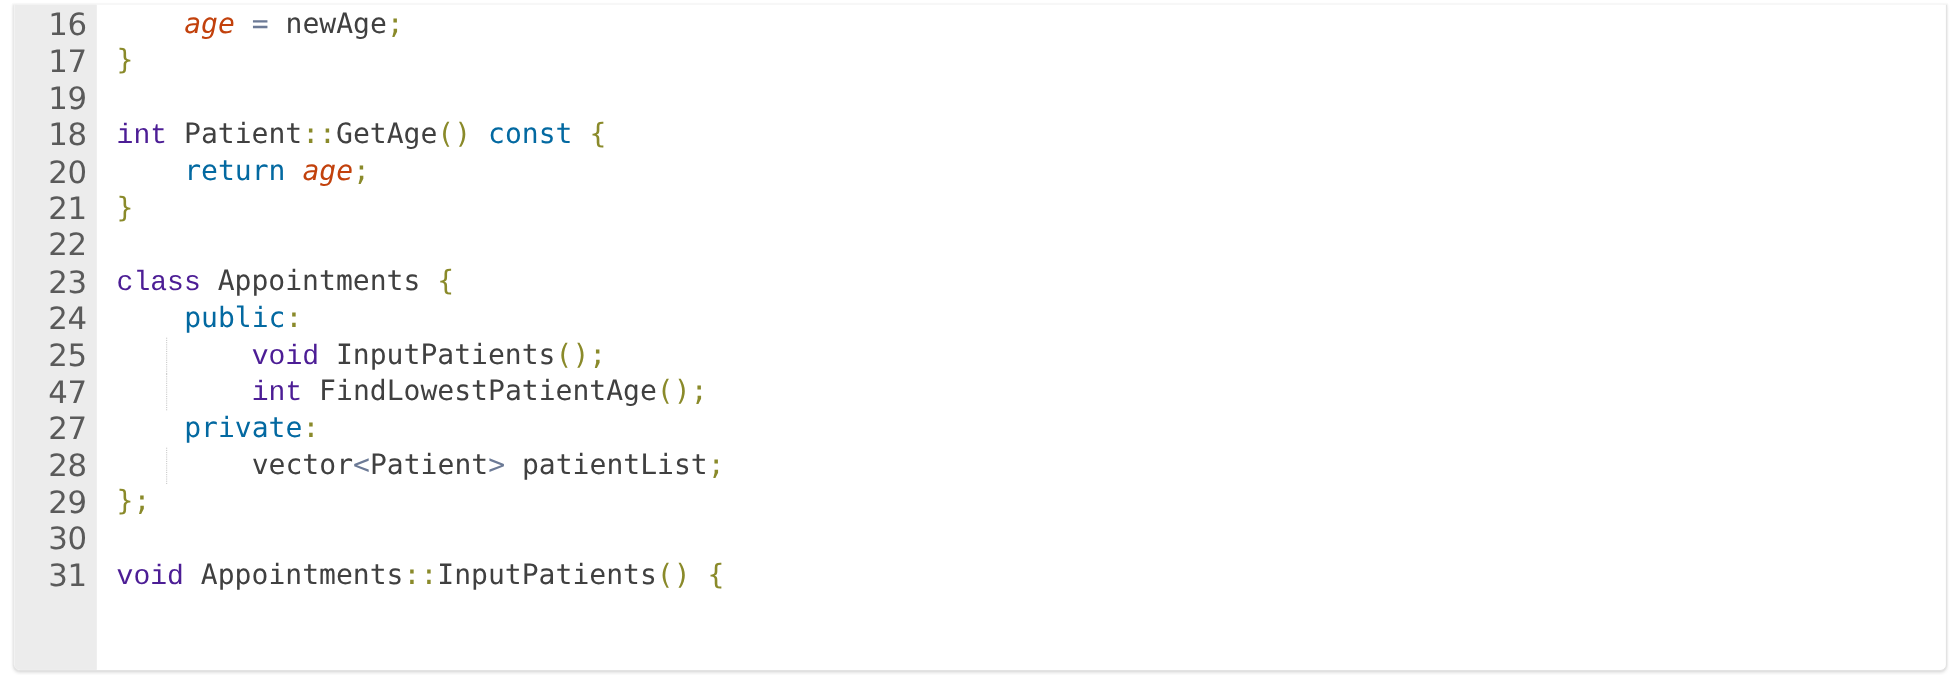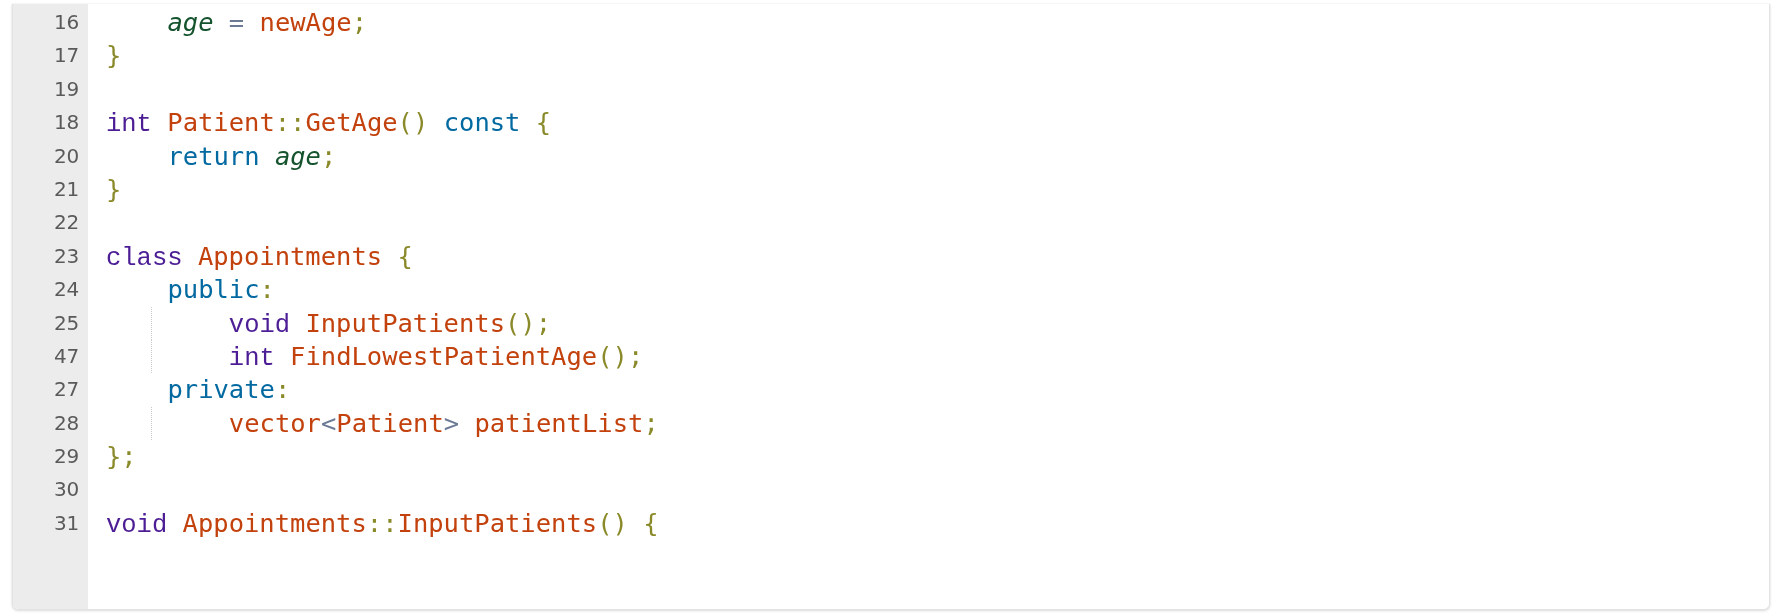--- a/index.html
+++ b/index.html
@@ -54,21 +54,21 @@
   }
 
   .line-number {
     width: 75px;
     min-width: 75px;
     text-align: right;
     padding-right: 9px;
     box-sizing: border-box;
     color: #5a5a5a;
     font-family: "DejaVu Sans", "Liberation Sans", sans-serif;
-    font-size: 20px;
+    font-size: 28px;
     line-height: 33.4px;
     letter-spacing: -0.2px;
     user-select: none;
   }
 
   .line-content {
     position: relative;
     flex: 1;
     padding-left: 18px;
     color: #1a1a1a;
@@ -86,22 +86,22 @@
     border-left: 1px dotted #c9c9c9;
     display: none;
   }
   .line-content.guide1::before { display: block; left: 63px; }
 
   
   .t-type   { color: #4c1d95; font-family: Liberation Mono, monospace; }
   .t-kw     { color: #0369a1; }
   .t-punc   { color: #8a8a2a; }
   .t-op     { color: #6c7a96; }
-  .t-id     { color: #c2410c; }
-  .t-member { color: #14532d; font-style: italic; }
+  .t-id     { color: #404040; }
+  .t-member { color: #c2410c; font-style: italic; }
 </style>
 </head>
 <body>
 
 <div id="editor-panel">
   <div id="code-area">
     <div id="gutter-bg"></div>
     <div id="code-lines">
         <div class="code-line"><div class="line-number">16</div><div class="line-content"><span class="t-id">    </span><span class="t-member">age</span><span class="t-id"> </span><span class="t-op">=</span><span class="t-id"> </span><span class="t-id">newAge</span><span class="t-punc">;</span></div></div>
         <div class="code-line"><div class="line-number">17</div><div class="line-content"><span class="t-punc">}</span></div></div>

